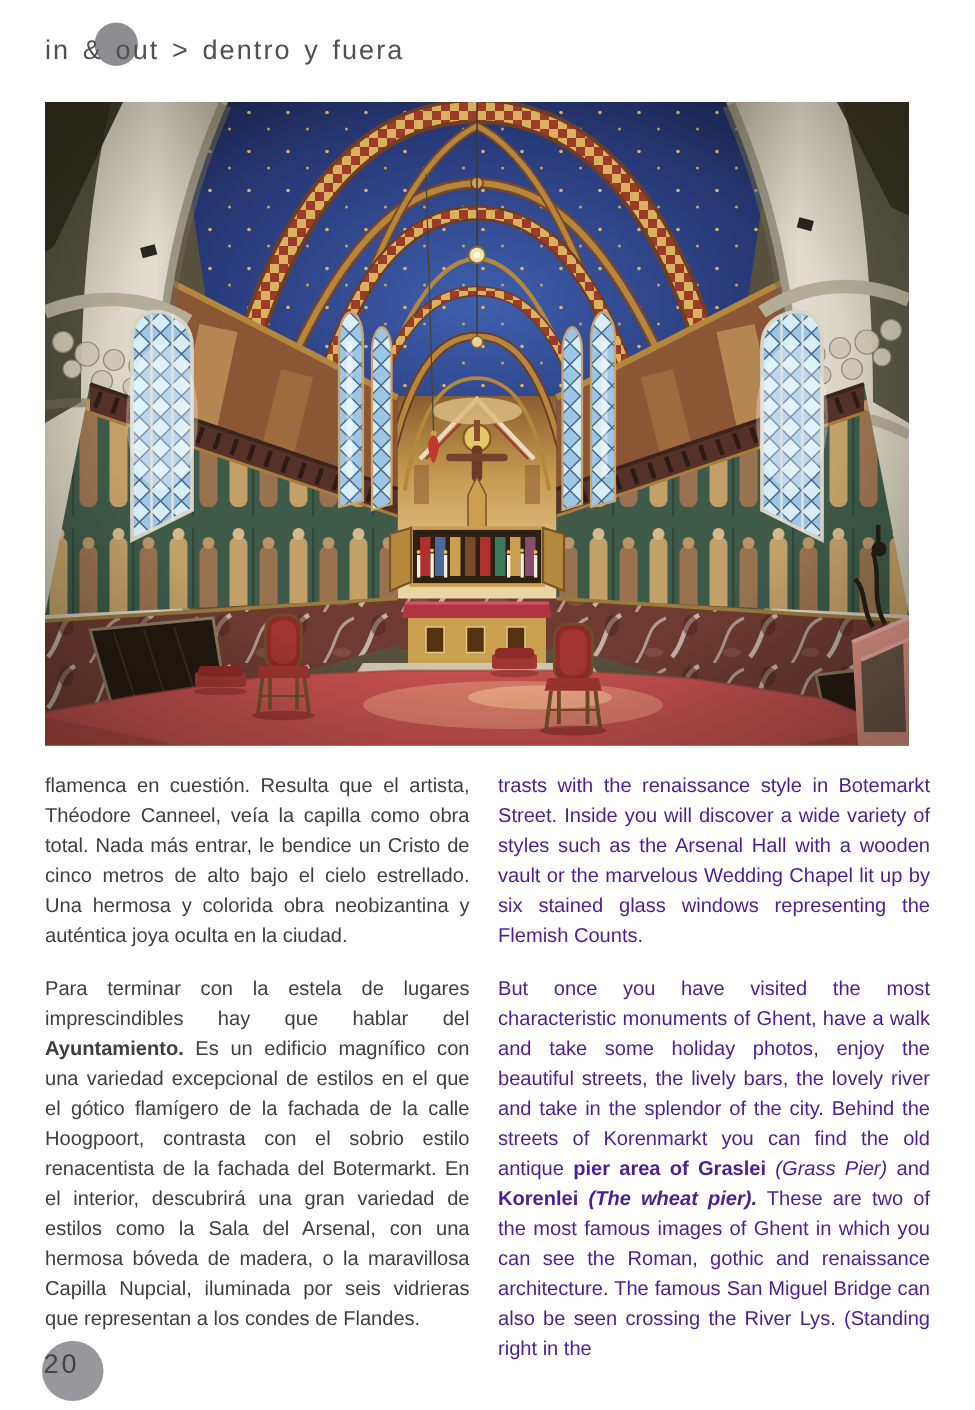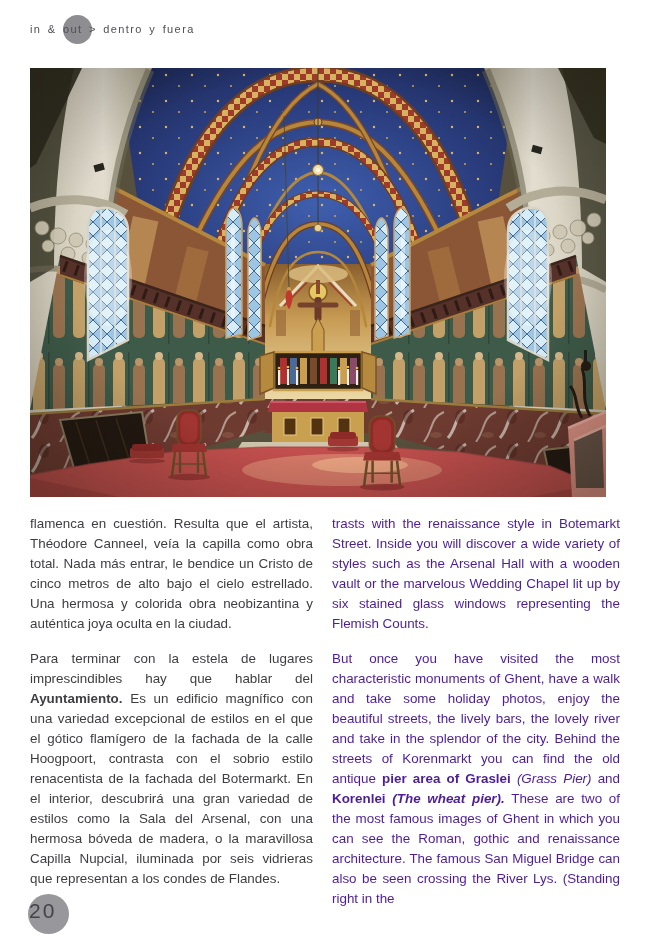--- a/index.html
+++ b/index.html
@@ -7,21 +7,21 @@
     width:650px;height:940px;position:relative;background:#ffffff;
     font-family:"Liberation Sans","DejaVu Sans",sans-serif;
     overflow:hidden;
   }
   
   .header-circle{
     position:absolute;left:63px;top:15px;width:29px;height:29px;
     border-radius:50%;background:#8d8d92;
   }
   .header-title{
-    position:absolute;left:30px;top:23px;font-size:11px;
+    position:absolute;left:30px;top:23px;font-size:18px;
     letter-spacing:1.4px;word-spacing:2px;color:#4f4f54;white-space:nowrap;
   }
   
   .photo{
     position:absolute;left:30px;top:68px;width:576px;height:429px;
     background:#1d1b14;overflow:hidden;
   }
   .photo svg{display:block;}
   
   .cols{
@@ -35,21 +35,21 @@
   .col p:last-child{margin-bottom:0;}
   .b{font-weight:bold;}
   .i{font-style:italic;}
   .bi{font-weight:bold;font-style:italic;}
   
   .footer-circle{
     position:absolute;left:28px;top:894px;width:41px;height:40px;
     border-radius:50%;background:#97979c;
   }
   .page-number{
-    position:absolute;left:29px;top:899px;font-size:21px;
+    position:absolute;left:29px;top:899px;font-size:18px;
     letter-spacing:2px;color:#434348;
   }
 </style>
 </head>
 <body>
 
 <div class="header-circle"></div>
 <div class="header-title">in &amp; out &gt; dentro y fuera</div>
 
 <figure class="photo" style="margin:0">

